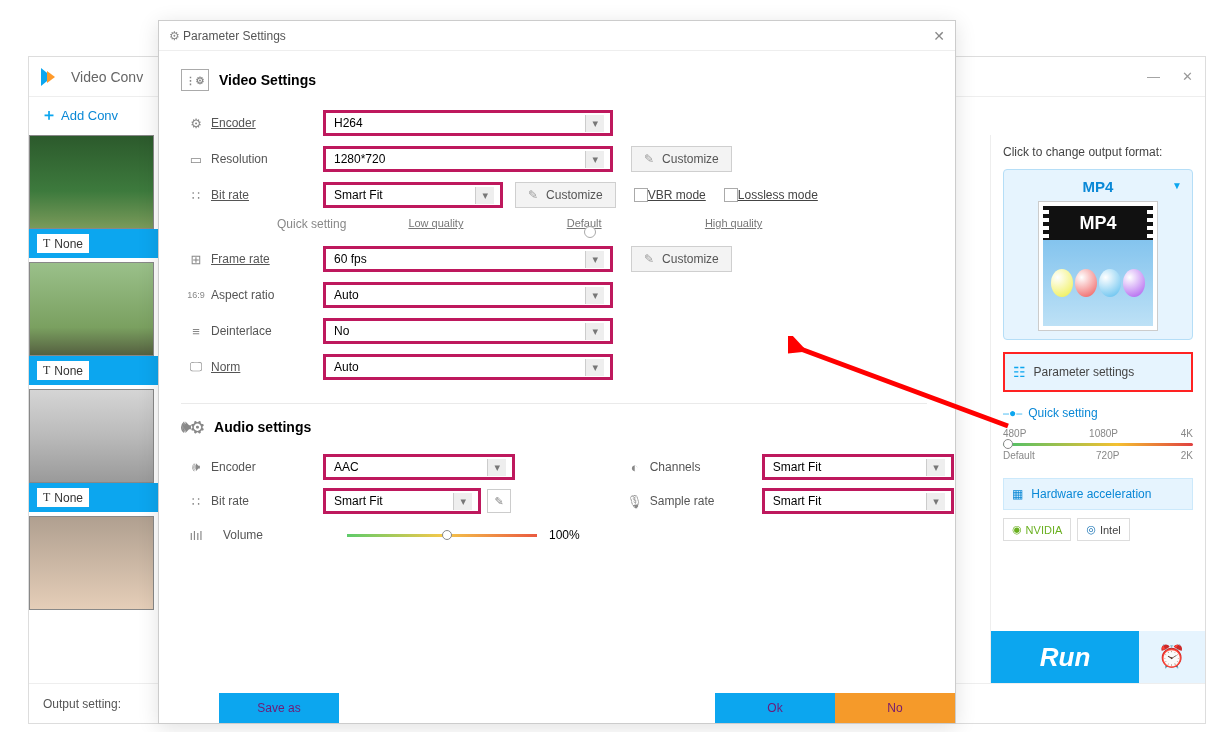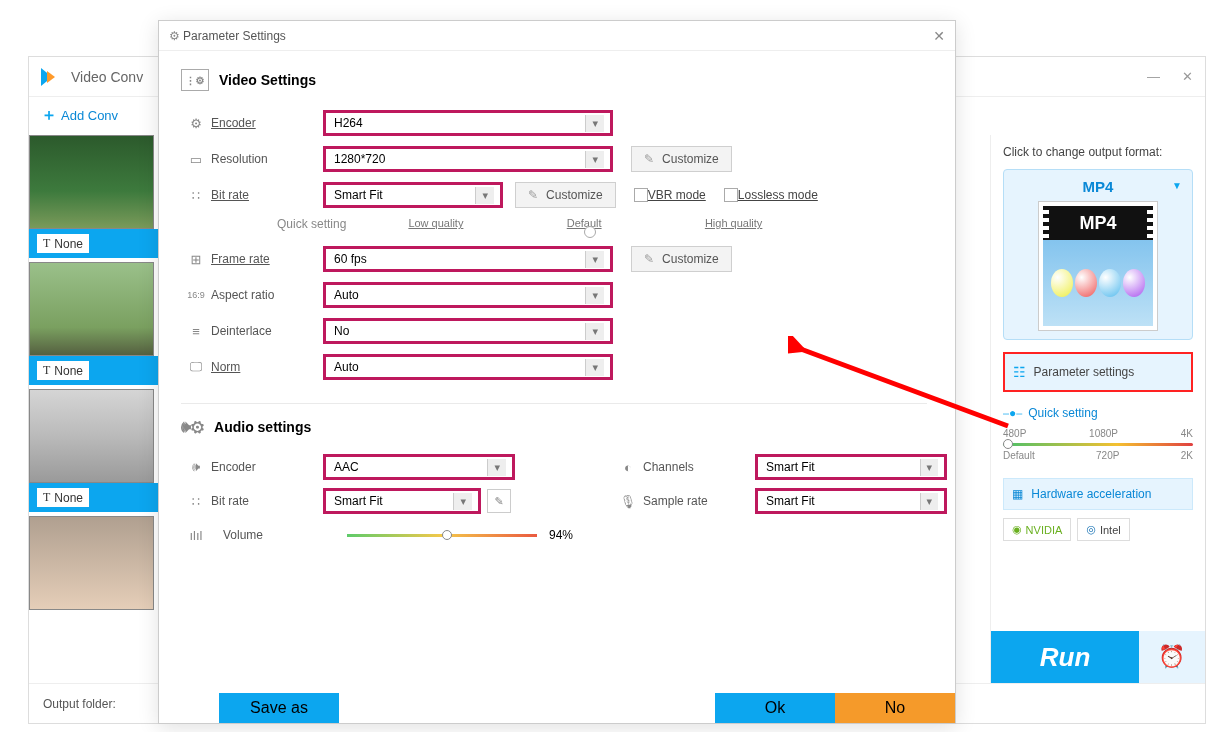--- a/index.html
+++ b/index.html
@@ -92,21 +92,21 @@
 .quality-row { margin-left:54px; display:flex; align-items:center; gap:20px; font-size:12px; color:#777; margin-top:4px; margin-bottom:10px;}
 .quality-track { flex:1; height:3px; background: linear-gradient(90deg,#5ecb6a,#f4c84a,#ea5a40); position:relative; margin:0 6px;}
 .quality-labels { display:flex; justify-content:space-between; width:354px; font-size:11px; color:#777; margin-bottom:2px;text-decoration:underline;}
 .quality-wrap { display:flex; flex-direction:column; margin-left:42px; flex:1;}
 .hr { border:0; border-top:1px solid #eaeaea; margin:18px 0 14px;}
 .audio-grid .row { min-height:34px;}
 .vol-track { width:190px; height:3px; background: linear-gradient(90deg,#5ecb6a,#f4c84a,#ea5a40); position:relative;}
 .vol-thumb { width:10px; height:10px; background:#fff; border:1px solid #888; border-radius:50%; position:absolute; top:-4px; left:50%;}
 .acol { flex:1;}
 .dlg-foot { height:30px; display:flex;}
-.dlg-foot .btn { flex:0 0 120px; display:flex; align-items:center; justify-content:center; font-size:16px; color:#000000; cursor:pointer;}
+.dlg-foot .btn { flex:0 0 120px; display:flex; align-items:center; justify-content:center; font-size:12px; color:#701a75; cursor:pointer;}
 .dlg-foot .spacer { flex:1;}
 .saveas { background:#0ca6ef; margin-left:60px;}
 .ok { background:#0ca6ef;}
 .no { background:#f59a2a;}
 .sliders-icon { color:#888;}
 .knob { width:12px; height:12px; background:#fff; border:1px solid #aaa; border-radius:50%; position:absolute; left:48%; top:-5px;}
 .two-col { display:flex; gap:40px; }
 .pen-box { width:24px; height:24px; border:1px solid #ccc; display:flex; align-items:center; justify-content:center; margin-left:6px; cursor:pointer; color:#888; font-size:11px;}
 .vol-row { display:flex; align-items:center; gap:12px;}
 .sicon2 { font-size:16px; color:#888;}
@@ -157,21 +157,21 @@
             <span>None</span>
           </span>
         </div>
     </div>
     <div class="v-item">
       <div class="v-thumb g4"></div>
     </div>
   </div>
 
   <div class="output-bar">
-    <span>Output folder:</span>
+    <span>Output setting:</span>
   </div>
 
   <div class="right-panel">
     <div class="hint">Click to change output format:</div>
     <div class="format-card">
       <div class="fmt">
           <span>MP4</span>
         </div>
       <span class="tri">▼</span>
       <div class="mp4-art">
@@ -362,21 +362,21 @@
               <span>Smart Fit</span>
             </div>
           <div class="pen-box">✎</div>
         </div>
         <div class="row vol-row">
           <div class="ricon">ılıl</div>
           <div class="rlabel">Volume</div>
           <div class="vol-track">
               <div class="vol-thumb"></div>
             </div>
-          <span>94%</span>
+          <span>100%</span>
         </div>
       </div>
       <div class="acol">
         <div class="row">
           <div class="ricon">◐</div>
           <div class="rlabel">Channels</div>
           <div class="select small">
               <span>Smart Fit</span>
             </div>
         </div>

